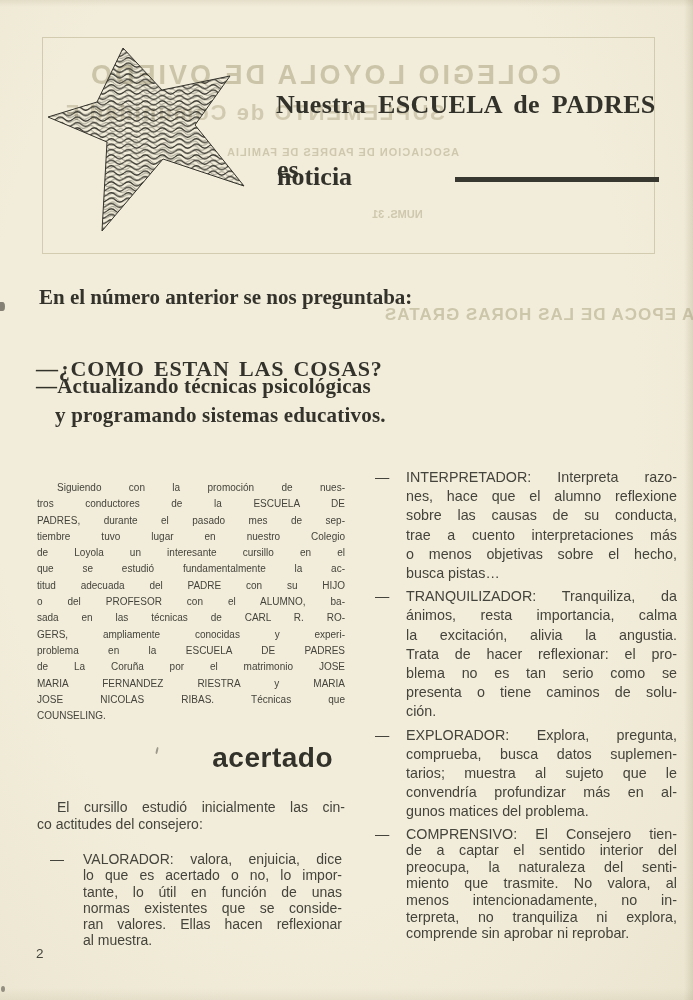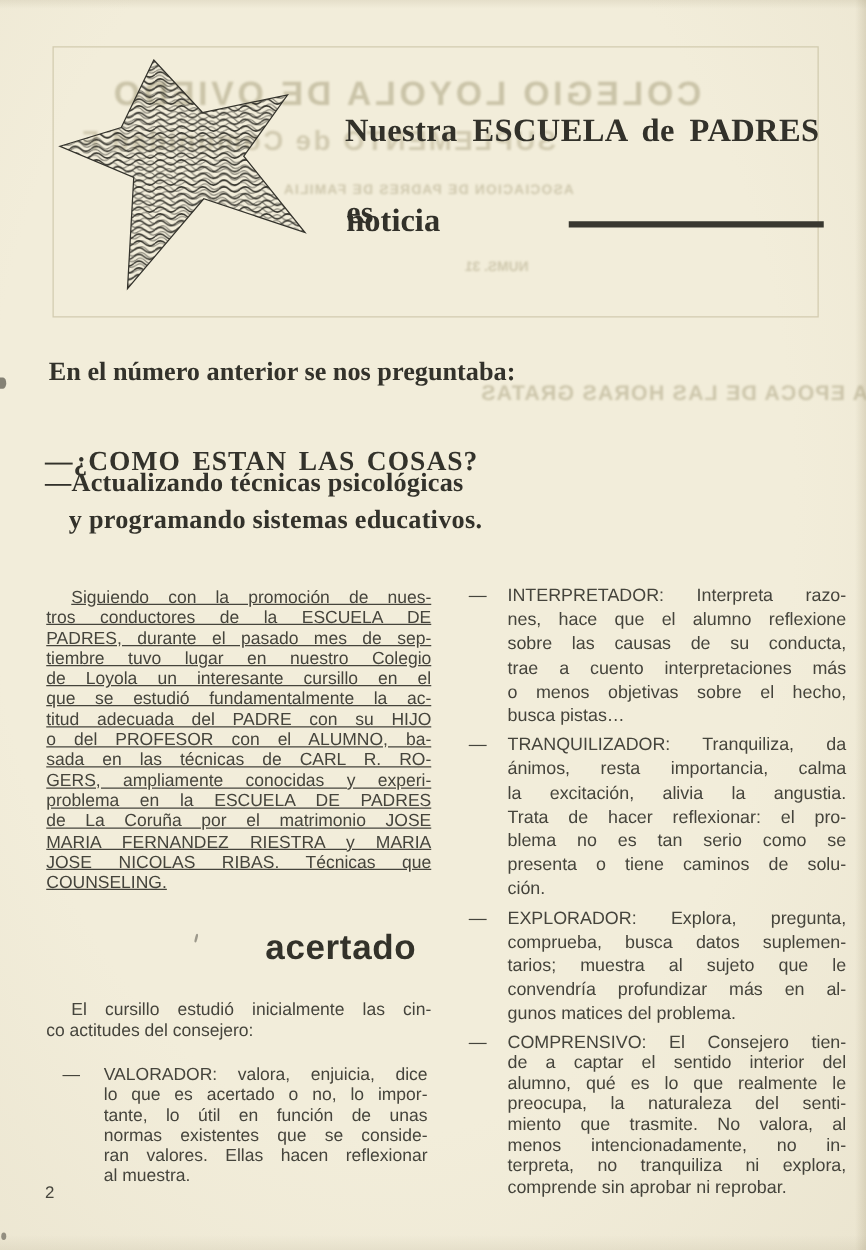--- a/index.html
+++ b/index.html
@@ -41,21 +41,21 @@
   .mh-rule{position:absolute;left:455px;top:177px;width:204px;height:5px;background:#393830;z-index:2;}
   
   .in{position:absolute;z-index:2;font-family:"Liberation Serif",serif;font-weight:bold;color:#33322b;white-space:nowrap;}
   .in1{left:39px;top:285px;font-size:21px;}
   .in2{left:36px;top:328px;font-size:22px;letter-spacing:.8px;word-spacing:3px;margin-top:28px;}
   .in3{left:36px;top:374px;font-size:21px;letter-spacing:.2px;}
   .in4{left:55px;top:403px;font-size:21px;letter-spacing:.2px;}
   
   .jl .ln{text-align:justify;text-align-last:justify;}
   .jl .ln-last{text-align-last:left;}
-  .para1{position:absolute;left:37px;top:469px;width:308px;font-size:14px;line-height:16.3px;z-index:2;text-decoration:underline;}
+  .para1{position:absolute;left:37px;top:480px;width:308px;font-size:10px;line-height:16.3px;z-index:2;}
   .actitudes{
     position:absolute;left:37px;top:742px;width:296px;z-index:2;
     text-align:right;font-size:28px;font-weight:bold;letter-spacing:.5px;color:#33322a;
   }
   .para2{position:absolute;left:37px;top:799px;width:308px;font-size:14px;line-height:16.6px;z-index:2;}
   .list-item{position:absolute;display:flex;z-index:2;}
   .li-left{left:50px;top:851px;width:292px;font-size:14px;line-height:16.3px;}
   .dash{flex:0 0 33px;color:#45443c;}
   .li-left .lines{flex:1;}
   .col-right{position:absolute;left:375px;top:468px;width:302px;z-index:2;}
@@ -179,21 +179,20 @@
           <div class="ln">tarios; muestra al sujeto que le</div>
           <div class="ln">convendría profundizar más en al-</div>
           <div class="ln ln-last">gunos matices del problema.</div>
         </div>
     </div>
     <div class="ritem tight">
       <span class="dash">—</span>
       <div class="lines jl">
           <div class="ln">COMPRENSIVO: El Consejero tien-</div>
           <div class="ln">de a captar el sentido interior del</div>
-          <div class="ln">alumno, qué es lo que realmente le</div>
           <div class="ln">preocupa, la naturaleza del senti-</div>
           <div class="ln">miento que trasmite. No valora, al</div>
           <div class="ln">menos intencionadamente, no in-</div>
           <div class="ln">terpreta, no tranquiliza ni explora,</div>
           <div class="ln ln-last">comprende sin aprobar ni reprobar.</div>
         </div>
     </div>
   </div>
 
   <div class="speck sp1"></div>

